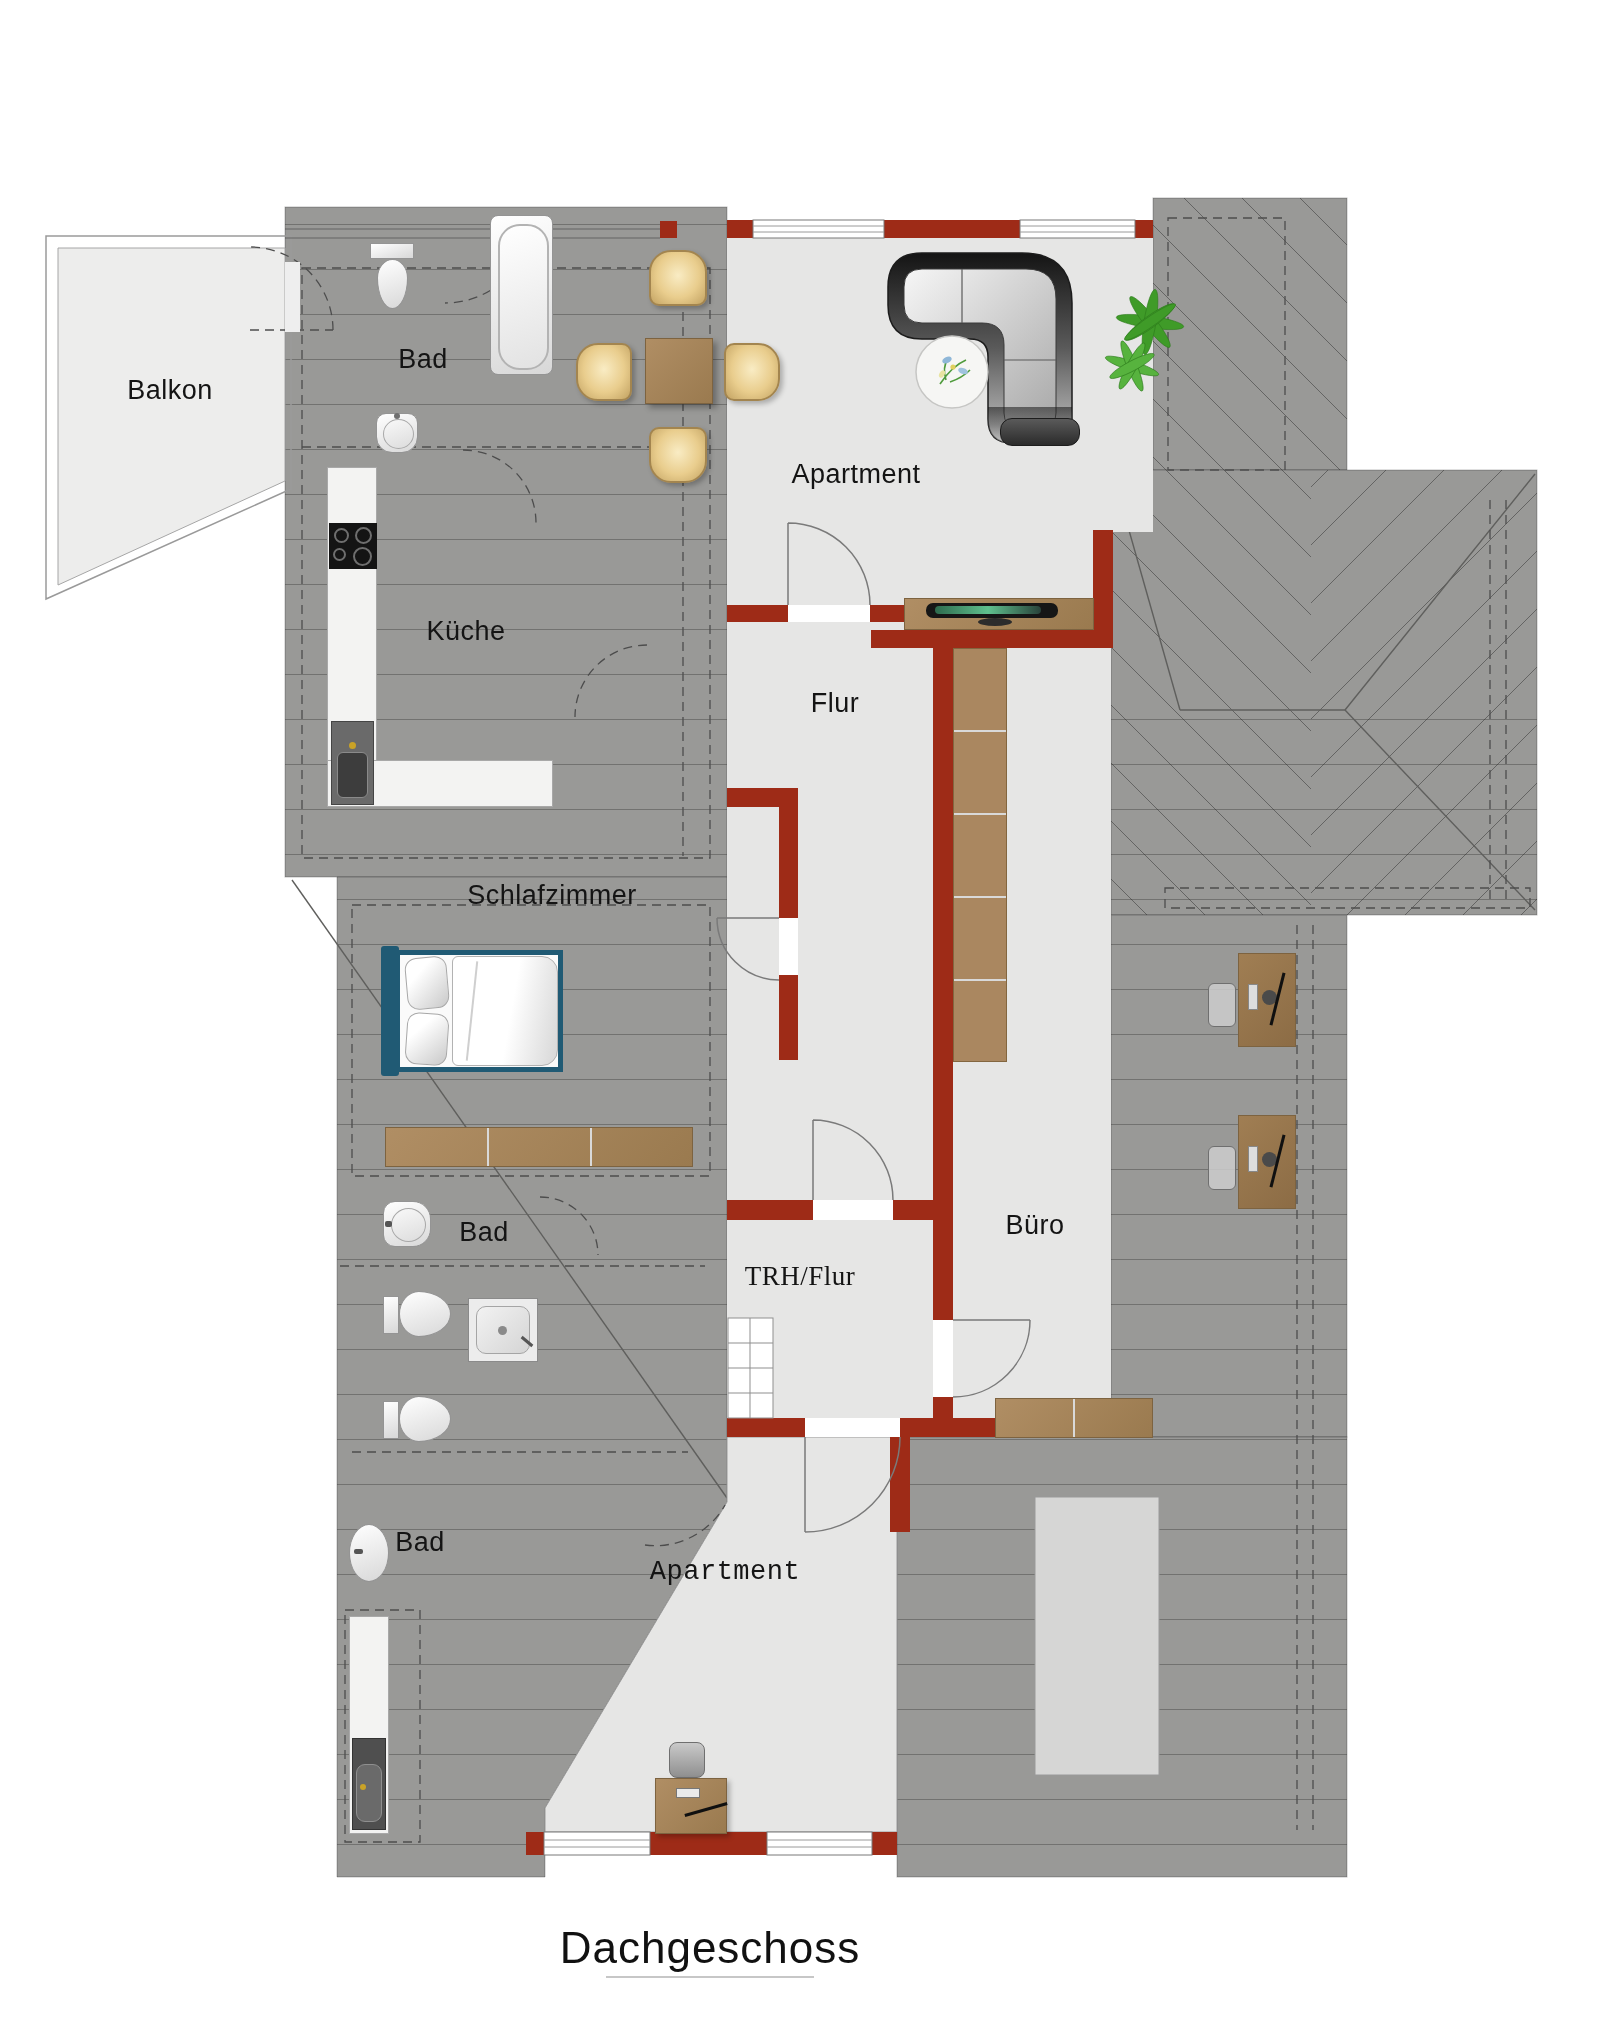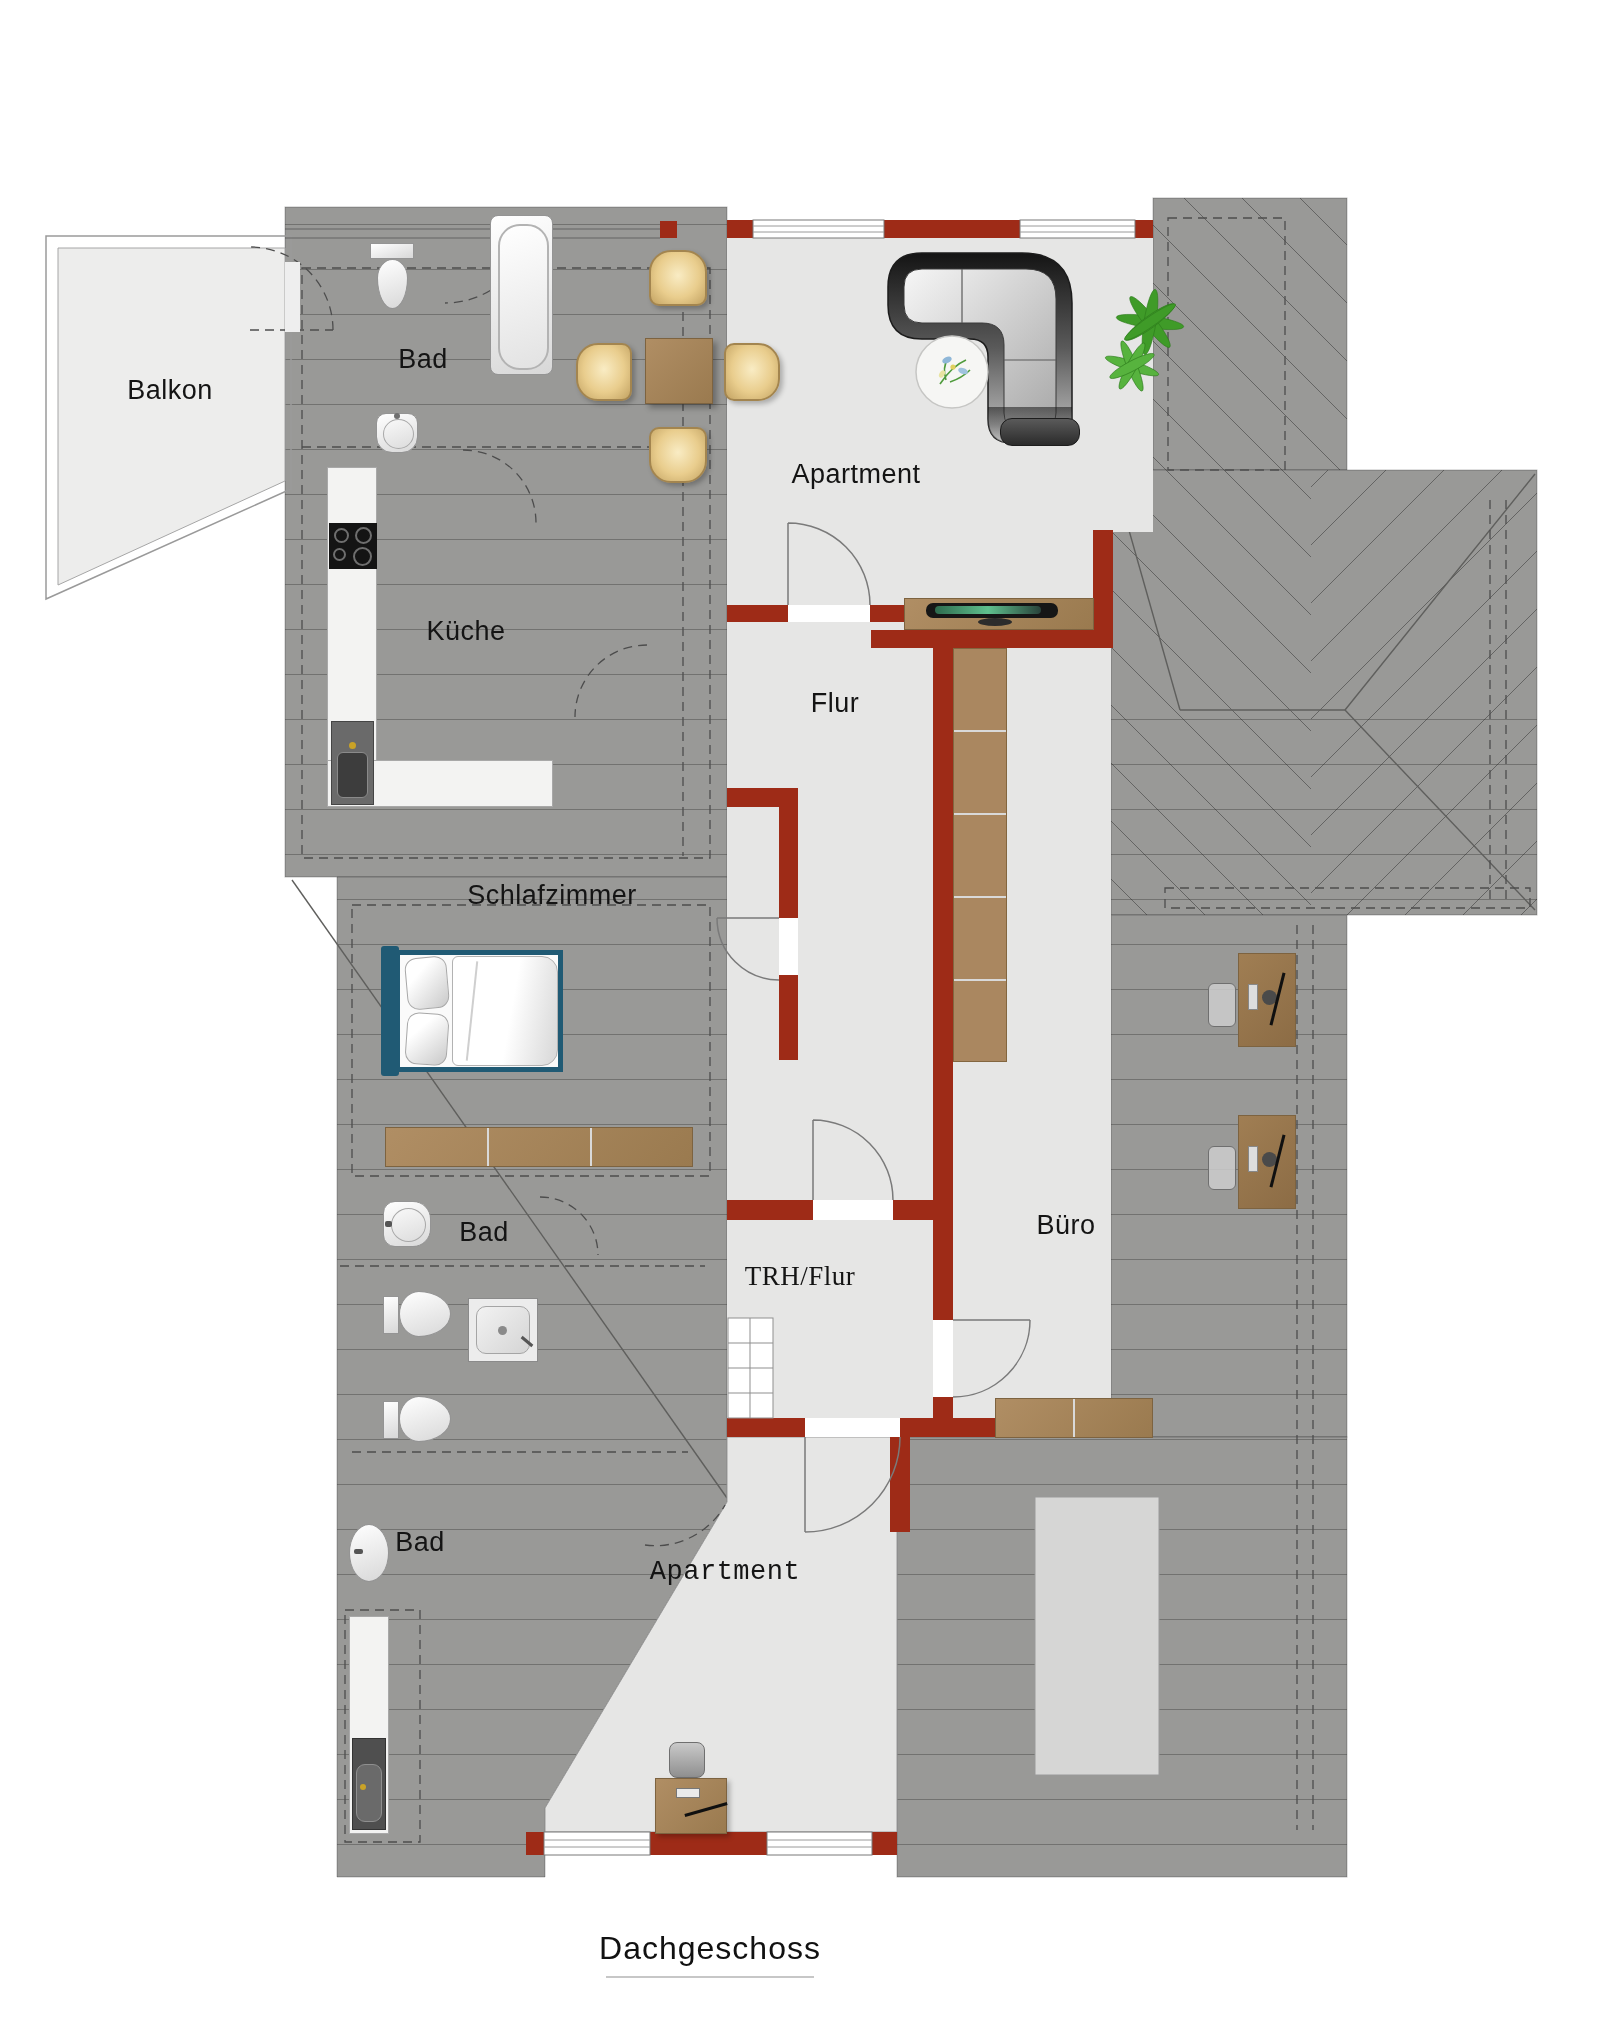--- a/index.html
+++ b/index.html
@@ -2,21 +2,21 @@
 <html><head>
 <meta charset="utf-8">
 <style>
   html,body{margin:0;padding:0;background:#ffffff;}
   #stage{position:relative;width:1600px;height:2021px;background:#ffffff;overflow:hidden;
          font-family:"Liberation Sans","DejaVu Sans",sans-serif;}
   .abs{position:absolute;}
   svg{display:block;}
   .room-label{position:absolute;transform:translate(-50%,-50%);font-size:27px;color:#141414;
               white-space:nowrap;letter-spacing:0.5px;}
-  .title-label{position:absolute;transform:translate(-50%,-50%);font-size:32px;color:#111;
+  .title-label{position:absolute;transform:translate(-50%,-50%);font-size:44px;color:#111;
                white-space:nowrap;letter-spacing:1px;}
   .title-underline{position:absolute;background:#c7c7c7;height:2px;}
   
   .wood{background:linear-gradient(135deg,#b08e64,#9a7a4f);border:1px solid #7d6340;box-sizing:border-box;}
   .white-fix{background:linear-gradient(160deg,#ffffff,#d8d8d8);border:1px solid #949494;box-sizing:border-box;}
   .chair{position:absolute;background:radial-gradient(ellipse at 50% 45%,#f9ecc4 0%,#e9cd8d 55%,#c2a262 100%);
          border:2px solid #a3854f;border-radius:16px;box-shadow:3px 3px 5px rgba(0,0,0,.25);box-sizing:border-box;}
   .shelfline{position:absolute;background:#d9d9d9;}
   .burner{position:absolute;border:2px solid #6e6e6e;border-radius:50%;box-sizing:border-box;}
   .office-chair{position:absolute;background:rgba(205,205,205,.85);border:1px solid #6f6f6f;border-radius:6px;box-sizing:border-box;}
@@ -319,20 +319,20 @@
   </div>
 
   <div class="room-label" style="left:170px;top:390px;">Balkon</div>
   <div class="room-label" style="left:423px;top:359px;">Bad</div>
   <div class="room-label" style="left:466px;top:631px;">Küche</div>
   <div class="room-label" style="left:856px;top:474px;">Apartment</div>
   <div class="room-label" style="left:835px;top:703px;">Flur</div>
   <div class="room-label" style="left:552px;top:895px;">Schlafzimmer</div>
   <div class="room-label" style="left:484px;top:1232px;">Bad</div>
   <div class="room-label" style="left:800px;top:1276px;font-family:Liberation Serif, serif;">TRH/Flur</div>
-  <div class="room-label" style="left:1066px;top:1225px;">Büro</div>
+  <div class="room-label" style="left:1035px;top:1225px;">Büro</div>
   <div class="room-label" style="left:420px;top:1542px;">Bad</div>
   <div class="room-label" style="left:725px;top:1572px;font-family:Liberation Mono, monospace;">Apartment</div>
 
   <div class="title-label" style="left:710px;top:1948px;">Dachgeschoss</div>
   <div class="title-underline" style="left:606px;top:1976px;width:208px;"></div>
 
 </div>
 
 </body></html>

